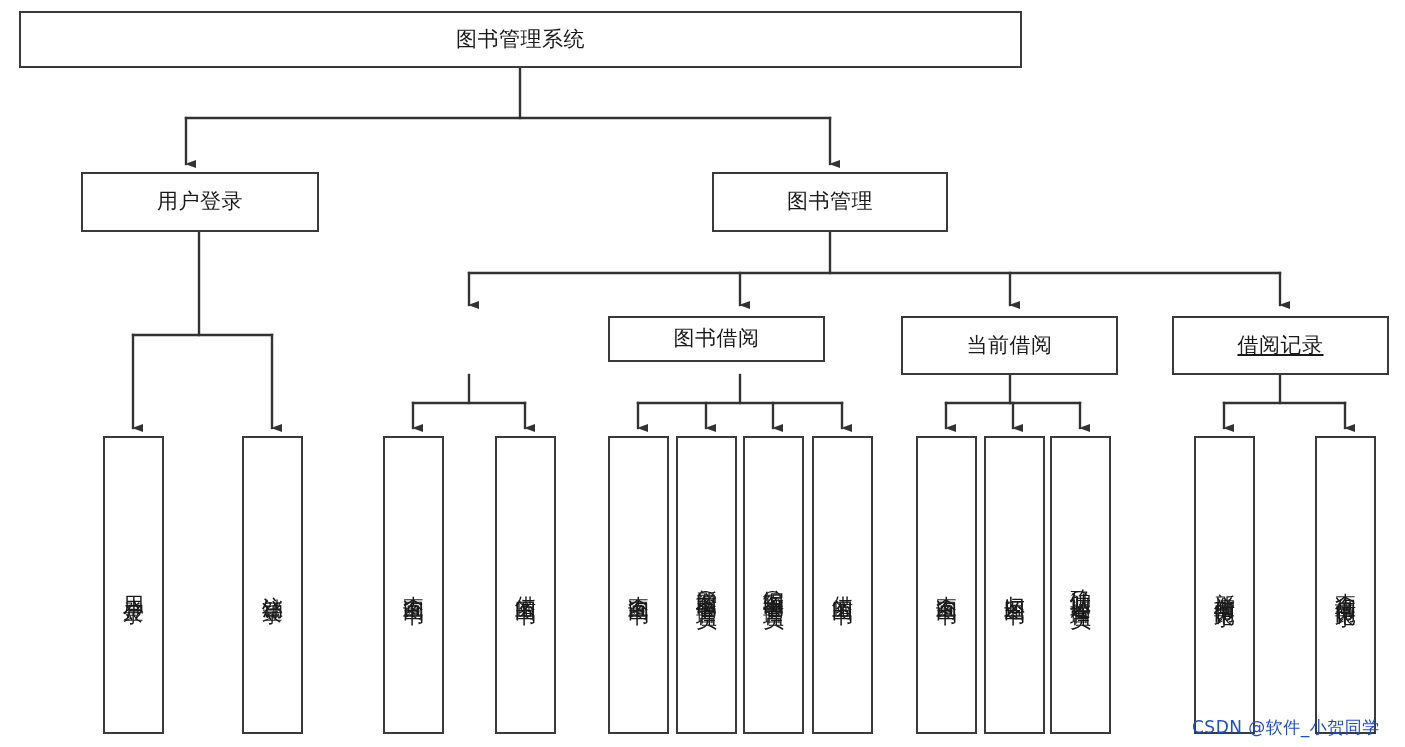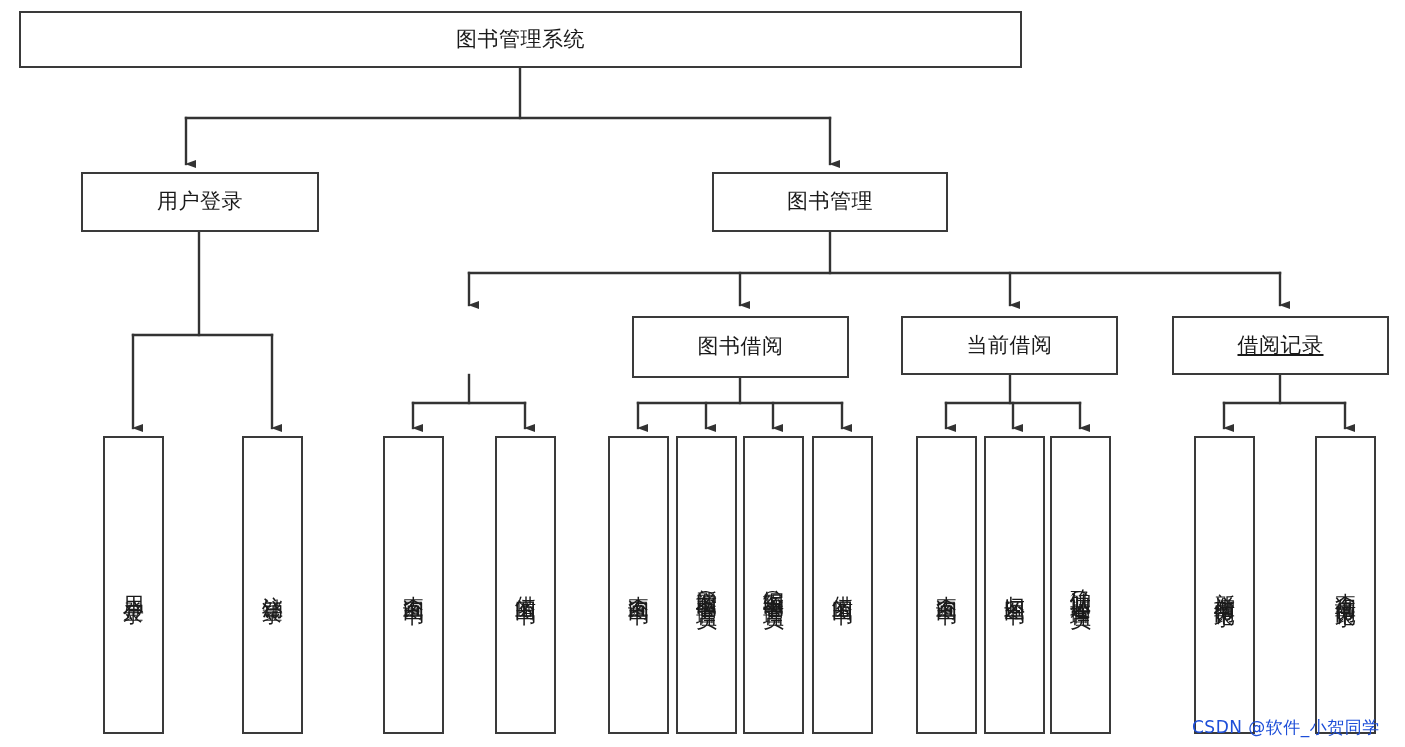--- a/index.html
+++ b/index.html
@@ -127,21 +127,21 @@
     <span>图书管理系统</span>
   </div>
 
   <div class="node horiz" style="left:81px; top:172px; width:238px; height:60px;">
     <span>用户登录</span>
   </div>
   <div class="node horiz" style="left:712px; top:172px; width:236px; height:60px;">
     <span>图书管理</span>
   </div>
 
-  <div class="node horiz" style="left:632px; top:316px; width:217px; height:62px;">
+  <div class="node horiz" style="left:608px; top:316px; width:217px; height:46px;">
     <span>图书借阅</span>
   </div>
   <div class="node horiz" style="left:901px; top:316px; width:217px; height:59px;">
     <span>当前借阅</span>
   </div>
   <div class="node horiz" style="left:1172px; top:316px; width:217px; height:59px;text-decoration:underline;">
     <span>借阅记录</span>
   </div>
 
   <div class="node vert" style="left:103px; top:436px; width:61px; height:298px;">

